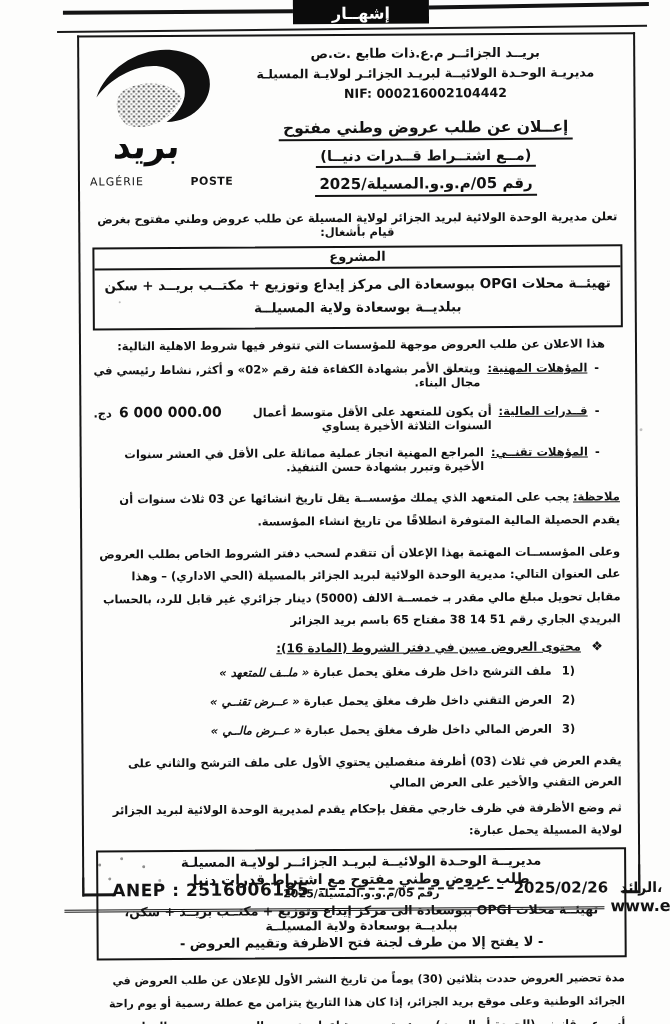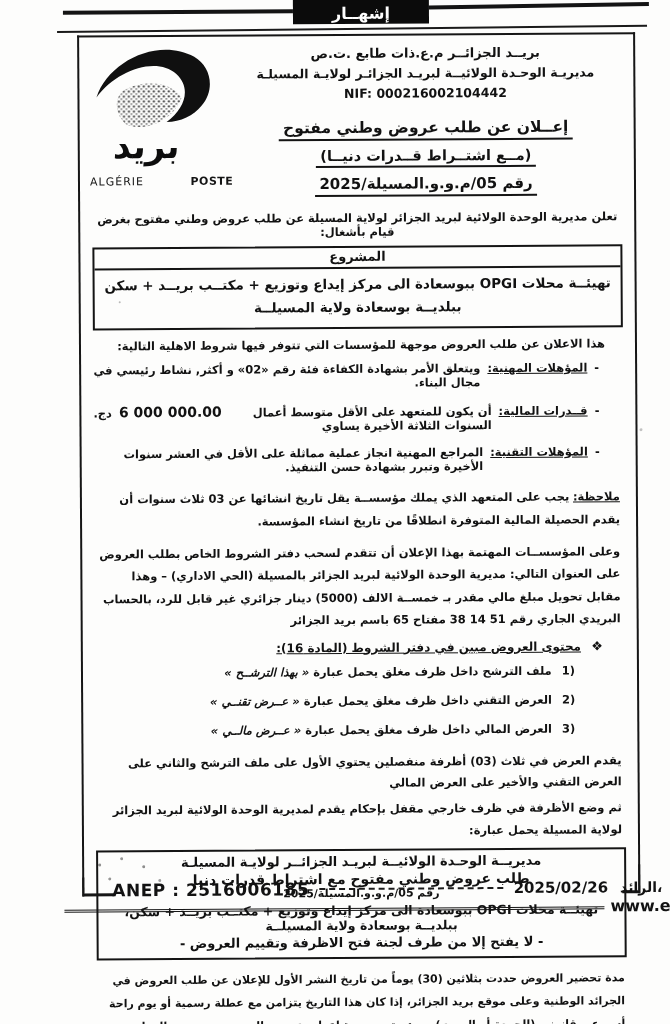--- a/index.html
+++ b/index.html
@@ -180,42 +180,42 @@
       </div>
       <div class="qual-item">
         <span class="qual-dash">-</span>
         <span class="qual-label">قــدرات المالية:</span>
         <span class="qual-text">أن يكون للمتعهد على الأقل متوسط أعمال السنوات الثلاثة الأخيرة يساوي</span>
         <span class="qual-amount">6 000 000.00</span>
         <span class="qual-suffix">دج.</span>
       </div>
       <div class="qual-item">
         <span class="qual-dash">-</span>
-        <span class="qual-label">المؤهلات التقنية:</span>
+        <span class="qual-label">المؤهلات تقنــي:</span>
         <span class="qual-text">المراجع المهنية انجاز عملية مماثلة على الأقل في العشر سنوات الأخيرة وتبرر بشهادة حسن التنفيذ.</span>
       </div>
     </div>
 
     <div class="note">
       <span class="note-label">ملاحظة:</span>
       <span class="note-text">يجب على المتعهد الذي يملك مؤسســة يقل تاريخ انشائها عن 03 ثلاث سنوات أن يقدم الحصيلة المالية المتوفرة انطلاقًا من تاريخ انشاء المؤسسة.</span>
     </div>
 
     <div class="withdraw">وعلى المؤسســات المهتمة بهذا الإعلان أن تتقدم لسحب دفتر الشروط الخاص بطلب العروض على العنوان التالي: مديرية الوحدة الولائية لبريد الجزائر بالمسيلة (الحي الاداري) – وهذا مقابل تحويل مبلغ مالي مقدر بـ خمســة الالف (5000) دينار جزائري غير قابل للرد، بالحساب البريدي الجاري رقم 51 14 38 مفتاح 65 باسم بريد الجزائر</div>
 
     <div class="contents-head">
       <span class="diamond">❖</span>
       <span class="head-underline">محتوى العروض مبين في دفتر الشروط (المادة 16):</span>
     </div>
 
     <div class="contents-list">
       <div class="contents-item">
         <span class="ci-num" dir="ltr">1)</span>
         <span>ملف الترشح داخل ظرف مغلق يحمل عبارة</span>
-        <span class="ci-quoted">« بهذا الترشــح »</span>
+        <span class="ci-quoted">« ملــف للمتعهد »</span>
       </div>
       <div class="contents-item">
         <span class="ci-num" dir="ltr">2)</span>
         <span>العرض التقني داخل ظرف مغلق يحمل عبارة</span>
         <span class="ci-quoted">« عــرض تقنــي »</span>
       </div>
       <div class="contents-item">
         <span class="ci-num" dir="ltr">3)</span>
         <span>العرض المالي داخل ظرف مغلق يحمل عبارة</span>
         <span class="ci-quoted">« عــرض مالــي »</span>

